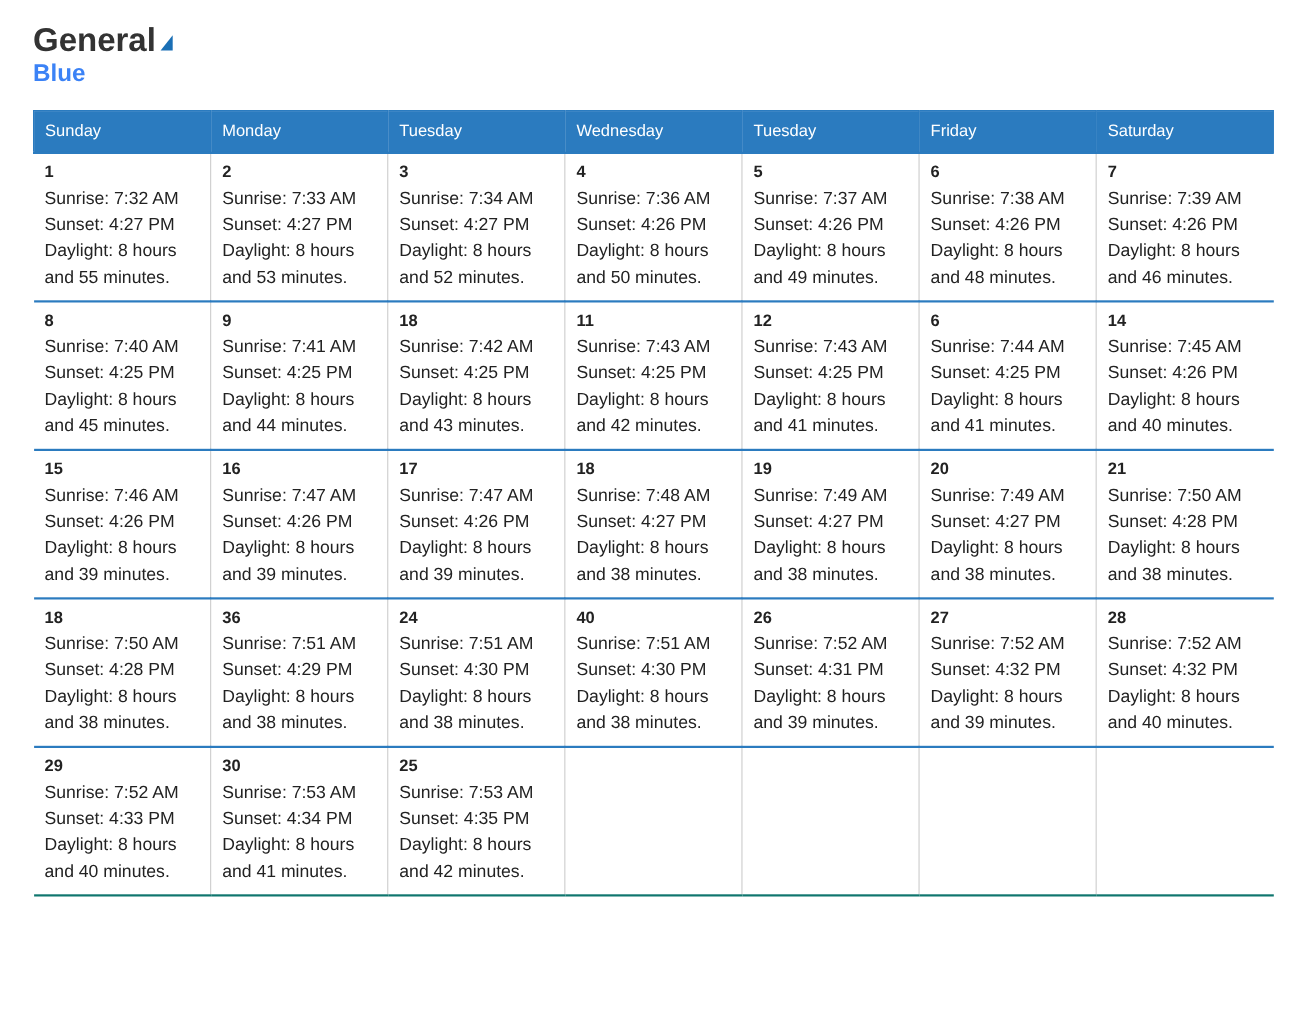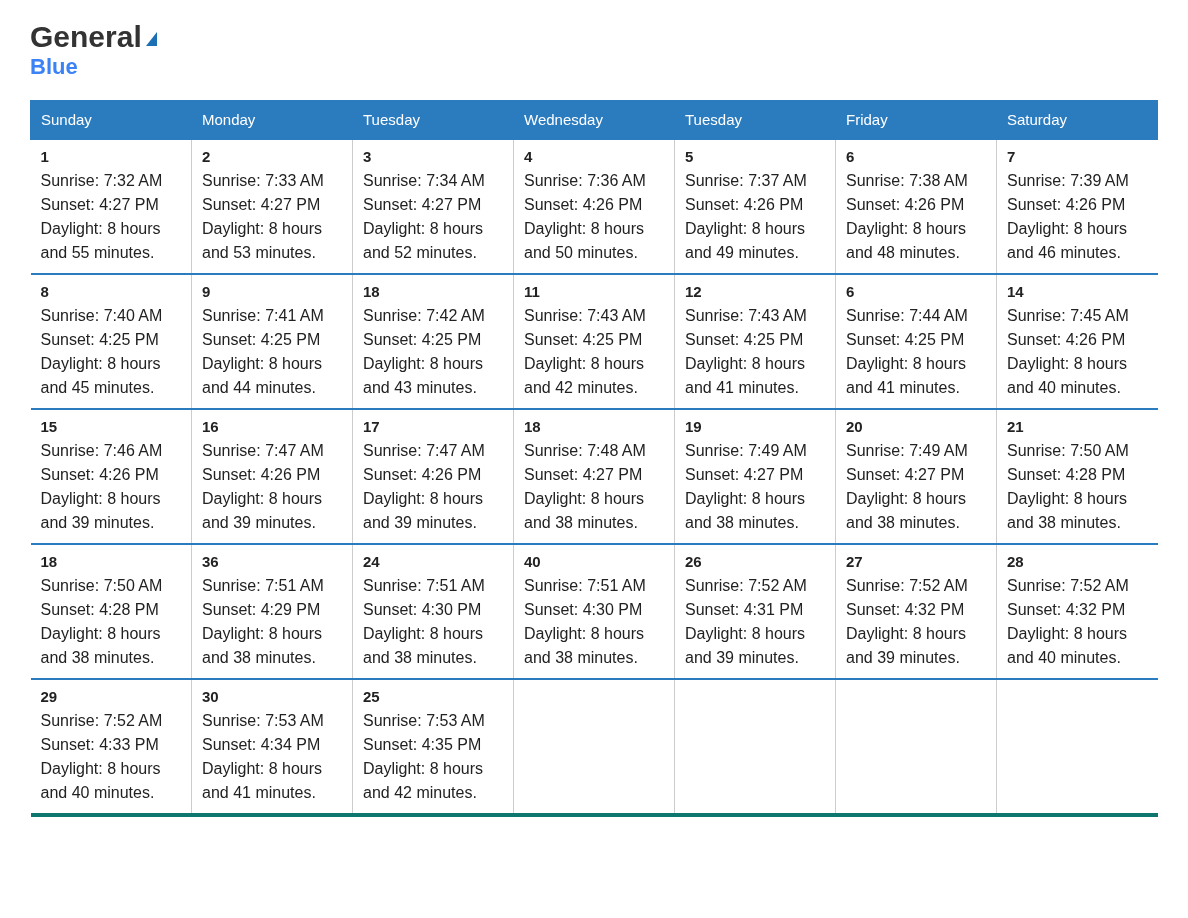--- a/index.html
+++ b/index.html
@@ -75,21 +75,21 @@
       font-weight: bold;
       margin-bottom: 4px;
       display: block;
     }
     .day-info {
       font-size: 16px;
       line-height: 1.5;
       color: #222;
     }
     tbody tr:last-child td {
-      border-bottom: 4px solid #0f766e;
+      border-bottom: 2px solid #0f766e;
     }
   </style>
 </head>
 <body>
 
 <div id="header">
   <div id="logo">
     <div class="logo-line1">
       <span style="font-size:30px;font-weight:bold;color:#333;">General</span>
       <span style="display:inline-block;margin-left:4px;width:0;height:0;border-left:11px solid transparent;border-right:0px solid transparent;border-bottom:14px solid #1a6fb5;margin-top:4px;"></span>

